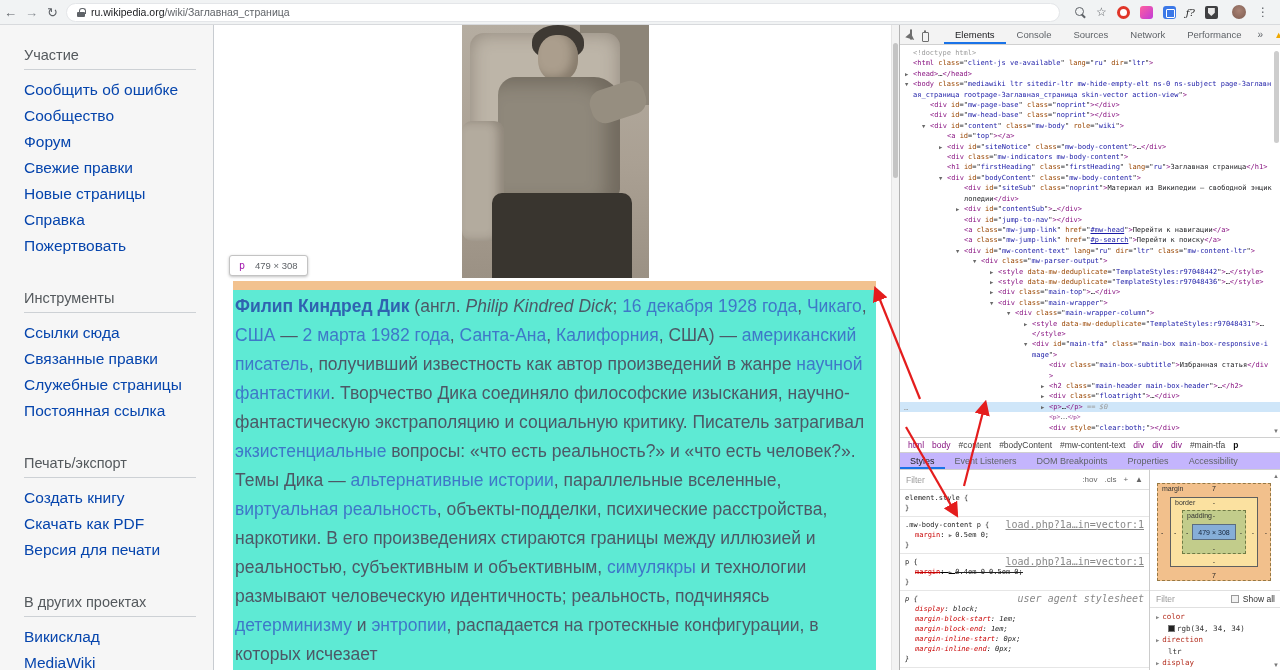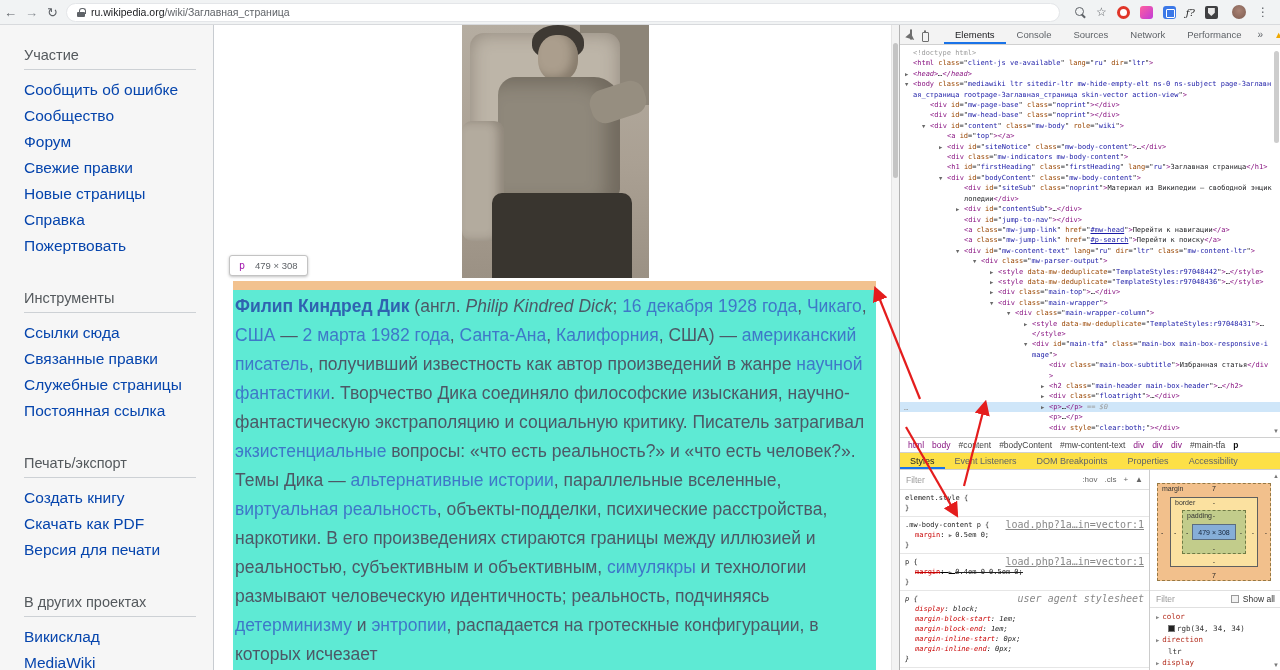--- a/index.html
+++ b/index.html
@@ -92,21 +92,21 @@
 .tree-down{position:absolute;right:1px;bottom:2px;font-size:6px;color:#777}
 
 
 .dt-crumbs{position:absolute;left:0;top:412px;width:100%;height:15px;background:#fff;border-top:1px solid #d0d0d0;display:flex;align-items:center;padding-left:8px;overflow:hidden}
 .crumb{margin-right:8px;font-size:8.5px;white-space:nowrap}
 .ctag{color:#881280}
 .cid{color:#444}
 .crumb.cur{color:#111;font-weight:bold}
 
 
-.dt-subtabs{position:absolute;left:0;top:427px;width:100%;height:18px;background:#fde047;border-top:1px solid #d0d0d0;border-bottom:1px solid #d0d0d0;display:flex;align-items:flex-end}
+.dt-subtabs{position:absolute;left:0;top:427px;width:100%;height:18px;background:#c4b5fd;border-top:1px solid #d0d0d0;border-bottom:1px solid #d0d0d0;display:flex;align-items:flex-end}
 .stab{padding:0 10px;font-size:9px;line-height:16px;color:#5f6368;cursor:pointer;white-space:nowrap}
 .stab.on{color:#202124;box-shadow:inset 0 -2px 0 #1a73e8}
 
 
 .dt-styles{position:absolute;left:0;top:445px;width:249px;height:200px;background:#fff;overflow:hidden}
 .style-filter{height:20px;border-bottom:1px solid #e0e0e0;display:flex;align-items:center;padding:0 6px}
 .sf-ph{color:#9a9a9a;font-size:8.5px;flex:1}
 .sf-ctrl{color:#666;font-size:8px;margin-left:7px}
 .rules{font-family:"DejaVu Sans Mono",monospace;font-size:7px;line-height:10px}
 .rule{padding:3px 5px 3px 5px;border-bottom:1px solid #e6e6e6;position:relative}
@@ -238,21 +238,21 @@
     <span class="more-tabs">»</span>
     <span class="warn-badge">
         <span class="warn-tri">▲</span>
       </span>
 
   </div>
 
   <div class="dt-tree">
       <div class="trow" style="padding-left: 13px;"><span class="cg">&lt;!doctype html&gt;</span></div>
       <div class="trow" style="padding-left: 13px;"><span class="tg">&lt;html</span> <span class="an">class</span>="<span class="av">client-js ve-available</span>" <span class="an">lang</span>="<span class="av">ru</span>" <span class="an">dir</span>="<span class="av">ltr</span>"<span class="tg">&gt;</span></div>
-      <div class="trow" style="padding-left: 13px; font-style: italic;"><span class="arr" style="left:5px">▶</span><span class="tg">&lt;head</span><span class="tg">&gt;</span>…<span class="tg">&lt;/head</span><span class="tg">&gt;</span></div>
+      <div class="trow" style="padding-left: 13px;"><span class="arr" style="left:5px">▶</span><span class="tg">&lt;head</span><span class="tg">&gt;</span>…<span class="tg">&lt;/head</span><span class="tg">&gt;</span></div>
       <div class="trow" style="padding-left: 13px;"><span class="arr" style="left:5px">▼</span><span class="tg">&lt;body</span> <span class="an">class</span>="<span class="av">mediawiki ltr sitedir-ltr mw-hide-empty-elt ns-0 ns-subject page-Заглавная_страница rootpage-Заглавная_страница skin-vector action-view</span>"<span class="tg">&gt;</span></div>
       <div class="trow" style="padding-left: 30px;"><span class="tg">&lt;div</span> <span class="an">id</span>="<span class="av">mw-page-base</span>" <span class="an">class</span>="<span class="av">noprint</span>"<span class="tg">&gt;</span><span class="tg">&lt;/div</span><span class="tg">&gt;</span></div>
       <div class="trow" style="padding-left: 30px;"><span class="tg">&lt;div</span> <span class="an">id</span>="<span class="av">mw-head-base</span>" <span class="an">class</span>="<span class="av">noprint</span>"<span class="tg">&gt;</span><span class="tg">&lt;/div</span><span class="tg">&gt;</span></div>
       <div class="trow" style="padding-left: 30px;"><span class="arr" style="left:22px">▼</span><span class="tg">&lt;div</span> <span class="an">id</span>="<span class="av">content</span>" <span class="an">class</span>="<span class="av">mw-body</span>" <span class="an">role</span>="<span class="av">wiki</span>"<span class="tg">&gt;</span></div>
       <div class="trow" style="padding-left: 47px;"><span class="tg">&lt;a</span> <span class="an">id</span>="<span class="av">top</span>"<span class="tg">&gt;</span><span class="tg">&lt;/a</span><span class="tg">&gt;</span></div>
       <div class="trow" style="padding-left: 47px;"><span class="arr" style="left:39px">▶</span><span class="tg">&lt;div</span> <span class="an">id</span>="<span class="av">siteNotice</span>" <span class="an">class</span>="<span class="av">mw-body-content</span>"<span class="tg">&gt;</span>…<span class="tg">&lt;/div</span><span class="tg">&gt;</span></div>
       <div class="trow" style="padding-left: 47px;"><span class="tg">&lt;div</span> <span class="an">class</span>="<span class="av">mw-indicators mw-body-content</span>"<span class="tg">&gt;</span></div>
       <div class="trow" style="padding-left: 47px;"><span class="tg">&lt;h1</span> <span class="an">id</span>="<span class="av">firstHeading</span>" <span class="an">class</span>="<span class="av">firstHeading</span>" <span class="an">lang</span>="<span class="av">ru</span>"<span class="tg">&gt;</span>Заглавная страница<span class="tg">&lt;/h1</span><span class="tg">&gt;</span></div>
       <div class="trow" style="padding-left: 47px;"><span class="arr" style="left:39px">▼</span><span class="tg">&lt;div</span> <span class="an">id</span>="<span class="av">bodyContent</span>" <span class="an">class</span>="<span class="av">mw-body-content</span>"<span class="tg">&gt;</span></div>
       <div class="trow" style="padding-left: 64px;"><span class="tg">&lt;div</span> <span class="an">id</span>="<span class="av">siteSub</span>" <span class="an">class</span>="<span class="av">noprint</span>"<span class="tg">&gt;</span>Материал из Википедии — свободной энциклопедии<span class="tg">&lt;/div</span><span class="tg">&gt;</span></div>
@@ -266,21 +266,21 @@
       <div class="trow" style="padding-left: 98px;"><span class="arr" style="left:90px">▶</span><span class="tg">&lt;style</span> <span class="an">data-mw-deduplicate</span>="<span class="av">TemplateStyles:r97048436</span>"<span class="tg">&gt;</span>…<span class="tg">&lt;/style</span><span class="tg">&gt;</span></div>
       <div class="trow" style="padding-left: 98px;"><span class="arr" style="left:90px">▶</span><span class="tg">&lt;div</span> <span class="an">class</span>="<span class="av">main-top</span>"<span class="tg">&gt;</span>…<span class="tg">&lt;/div</span><span class="tg">&gt;</span></div>
       <div class="trow" style="padding-left: 98px;"><span class="arr" style="left:90px">▼</span><span class="tg">&lt;div</span> <span class="an">class</span>="<span class="av">main-wrapper</span>"<span class="tg">&gt;</span></div>
       <div class="trow" style="padding-left: 115px;"><span class="arr" style="left:107px">▼</span><span class="tg">&lt;div</span> <span class="an">class</span>="<span class="av">main-wrapper-column</span>"<span class="tg">&gt;</span></div>
       <div class="trow" style="padding-left: 132px;"><span class="arr" style="left:124px">▶</span><span class="tg">&lt;style</span> <span class="an">data-mw-deduplicate</span>="<span class="av">TemplateStyles:r97048431</span>"<span class="tg">&gt;</span>…<span class="tg">&lt;/style</span><span class="tg">&gt;</span></div>
       <div class="trow" style="padding-left: 132px;"><span class="arr" style="left:124px">▼</span><span class="tg">&lt;div</span> <span class="an">id</span>="<span class="av">main-tfa</span>" <span class="an">class</span>="<span class="av">main-box main-box-responsive-image</span>"<span class="tg">&gt;</span></div>
       <div class="trow" style="padding-left: 149px;"><span class="tg">&lt;div</span> <span class="an">class</span>="<span class="av">main-box-subtitle</span>"<span class="tg">&gt;</span>Избранная статья<span class="tg">&lt;/div</span><span class="tg">&gt;</span></div>
       <div class="trow" style="padding-left: 149px;"><span class="arr" style="left:141px">▶</span><span class="tg">&lt;h2</span> <span class="an">class</span>="<span class="av">main-header main-box-header</span>"<span class="tg">&gt;</span>…<span class="tg">&lt;/h2</span><span class="tg">&gt;</span></div>
       <div class="trow" style="padding-left: 149px;"><span class="arr" style="left:141px">▶</span><span class="tg">&lt;div</span> <span class="an">class</span>="<span class="av">floatright</span>"<span class="tg">&gt;</span>…<span class="tg">&lt;/div</span><span class="tg">&gt;</span></div>
       <div class="trow hl" style="padding-left: 149px;"><span class="dots-badge">…</span><span class="arr" style="left:141px">▶</span><span class="tg">&lt;p</span><span class="tg">&gt;</span>…<span class="tg">&lt;/p</span><span class="tg">&gt;</span><span class="cg eq"> == $0</span></div>
-      <div class="trow" style="padding-left: 149px;"><span class="tg">&lt;p</span><span class="tg">&gt;</span>…<span class="tg">&lt;/p</span><span class="tg">&gt;</span></div>
+      <div class="trow" style="padding-left: 149px; font-family: Liberation Serif, serif;"><span class="tg">&lt;p</span><span class="tg">&gt;</span>…<span class="tg">&lt;/p</span><span class="tg">&gt;</span></div>
       <div class="trow" style="padding-left: 149px;"><span class="tg">&lt;div</span> <span class="an">style</span>="<span class="av">clear:both;</span>"<span class="tg">&gt;</span><span class="tg">&lt;/div</span><span class="tg">&gt;</span></div>
     </div>
   <span class="tree-scroll" style="position:absolute;top:26px"></span>
   <span class="tree-down" style="position:absolute;top:403px">▼</span>
 
   <div class="dt-crumbs">
       <span class="crumb ctag">html</span>
       <span class="crumb ctag">body</span>
       <span class="crumb cid">#content</span>
       <span class="crumb cid">#bodyContent</span>

